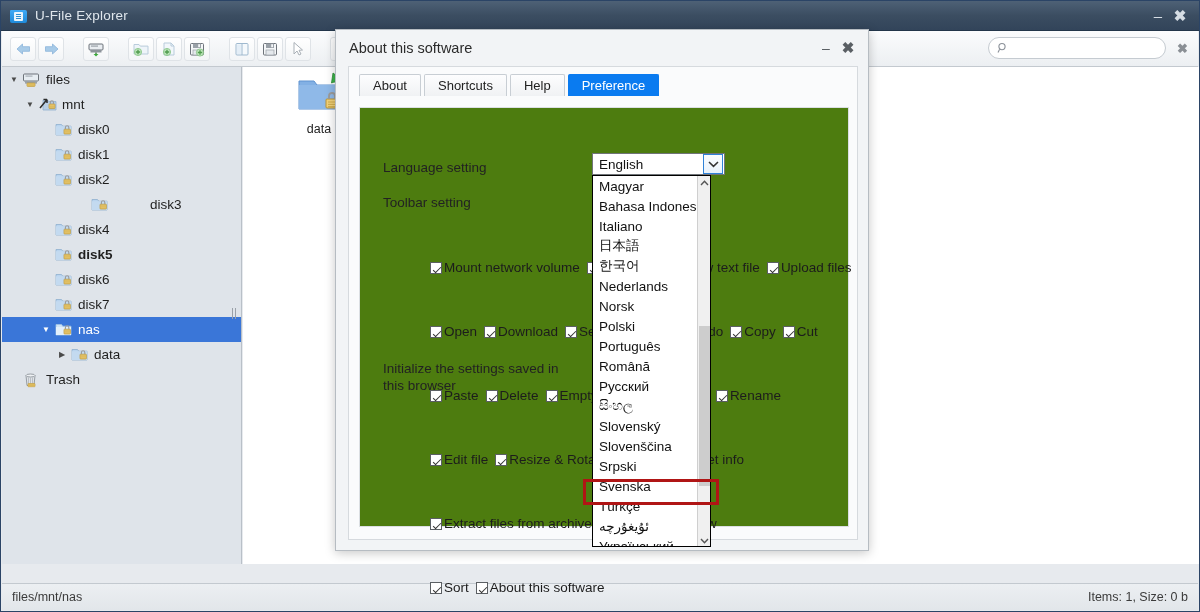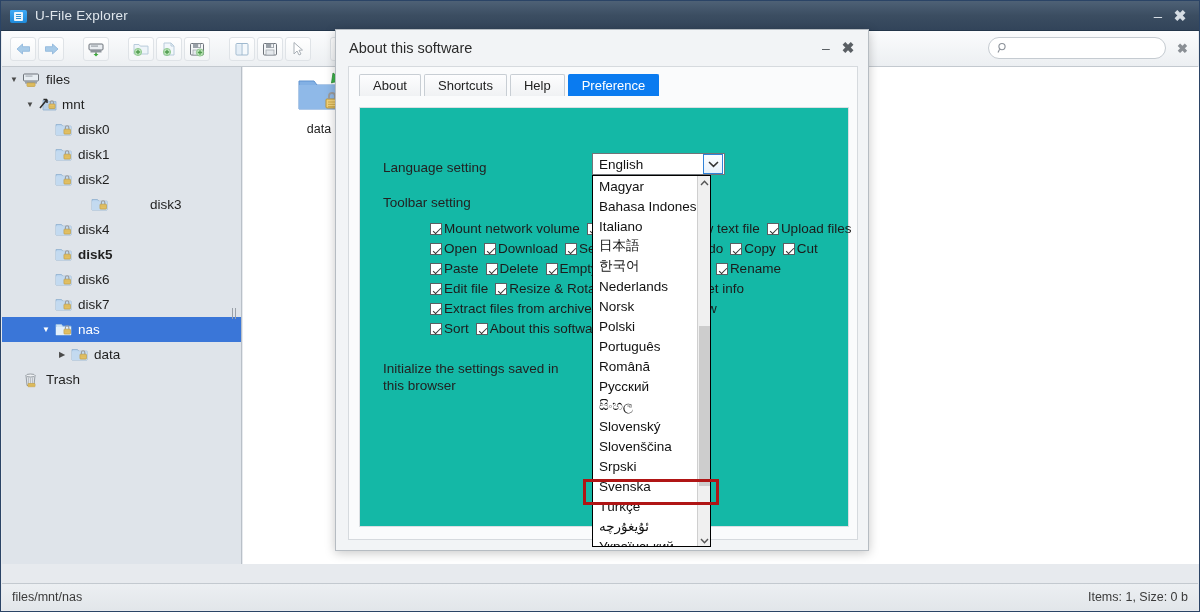--- a/index.html
+++ b/index.html
@@ -159,35 +159,35 @@
     height: 22px; padding: 0 13px; margin-right: 3px;
     border: 1px solid #c8ced4; border-bottom: none;
     background: linear-gradient(to bottom,#fdfdfe,#f0f2f4);
     display: flex; align-items: center; font-size: 13px; color: #222;
     border-radius: 2px 2px 0 0;
   }
   .tab.active { background: #0a7bf0; border-color: #0a7bf0; color: #fff; }
 
   .panel {
     position: absolute; left: 10px; top: 40px; width: 490px; height: 420px;
-    background: #14b8a6; border: 1px solid #dbdfe3;
+    background: #4d7c0f; border: 1px solid #dbdfe3;
   }
   .lbl-lang {
     position: absolute; left: 23px; top: 52px; font-size: 13.5px; color: #222;
   }
   .lbl-toolbar {
     position: absolute; left: 23px; top: 87px; font-size: 13.5px; color: #222;
   }
   .lbl-init {
     position: absolute; left: 23px; top: 252px; width: 200px;
     font-size: 13.5px; color: #222; line-height: 17px;
   }
 
   .cbrows { position: absolute; left: 70px; top: 108px; }
-  .cbrow { height: 20px; display: flex; align-items: flex-end; white-space: nowrap; }
+  .cbrow { height: 20px; display: flex; align-items: flex-start; white-space: nowrap; margin-top: 44px; }
   .cbitem { display: flex; align-items: center; margin-right: 7px; }
   .cbox {
     width: 12px; height: 12px; border: 1px solid #5b5f63; background: #fff;
     position: relative; margin-right: 2px; flex: none;
   }
   .cbox.checked::after {
     content: ""; position: absolute; left: 2px; top: 4px;
     width: 7px; height: 3px; border-left: 1.6px solid #333; border-bottom: 1.6px solid #333;
     transform: rotate(-45deg);
   }

